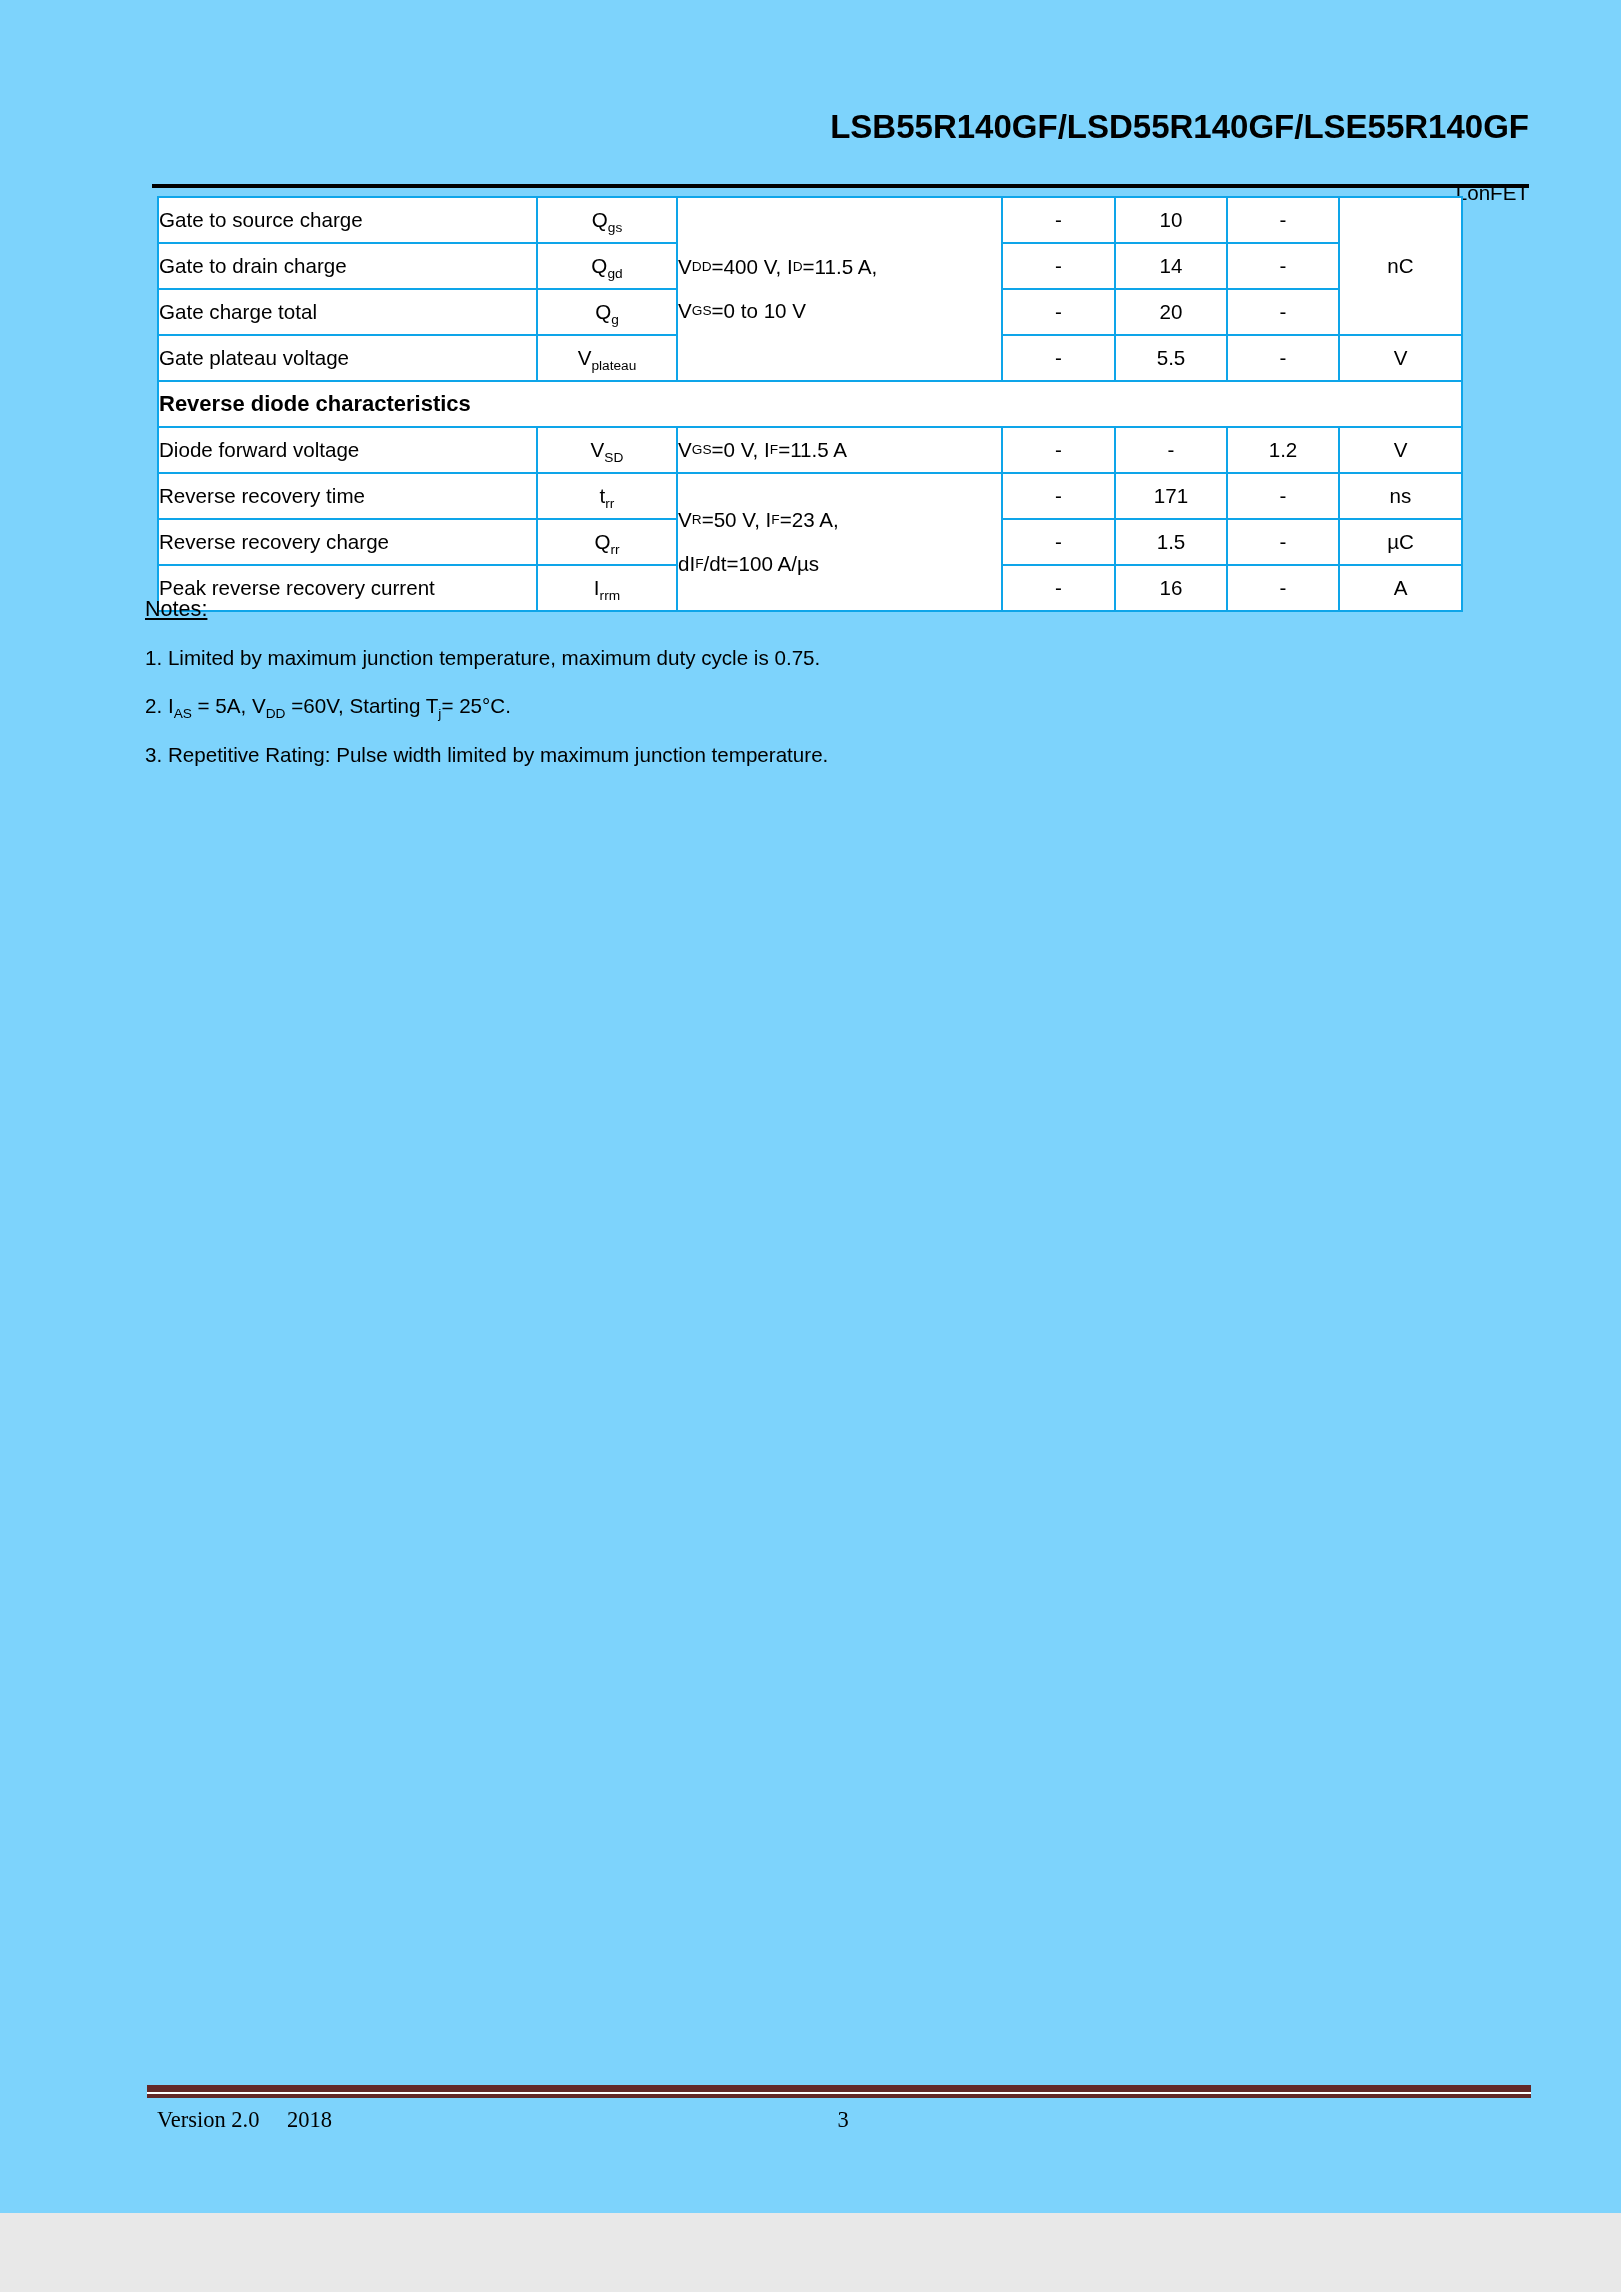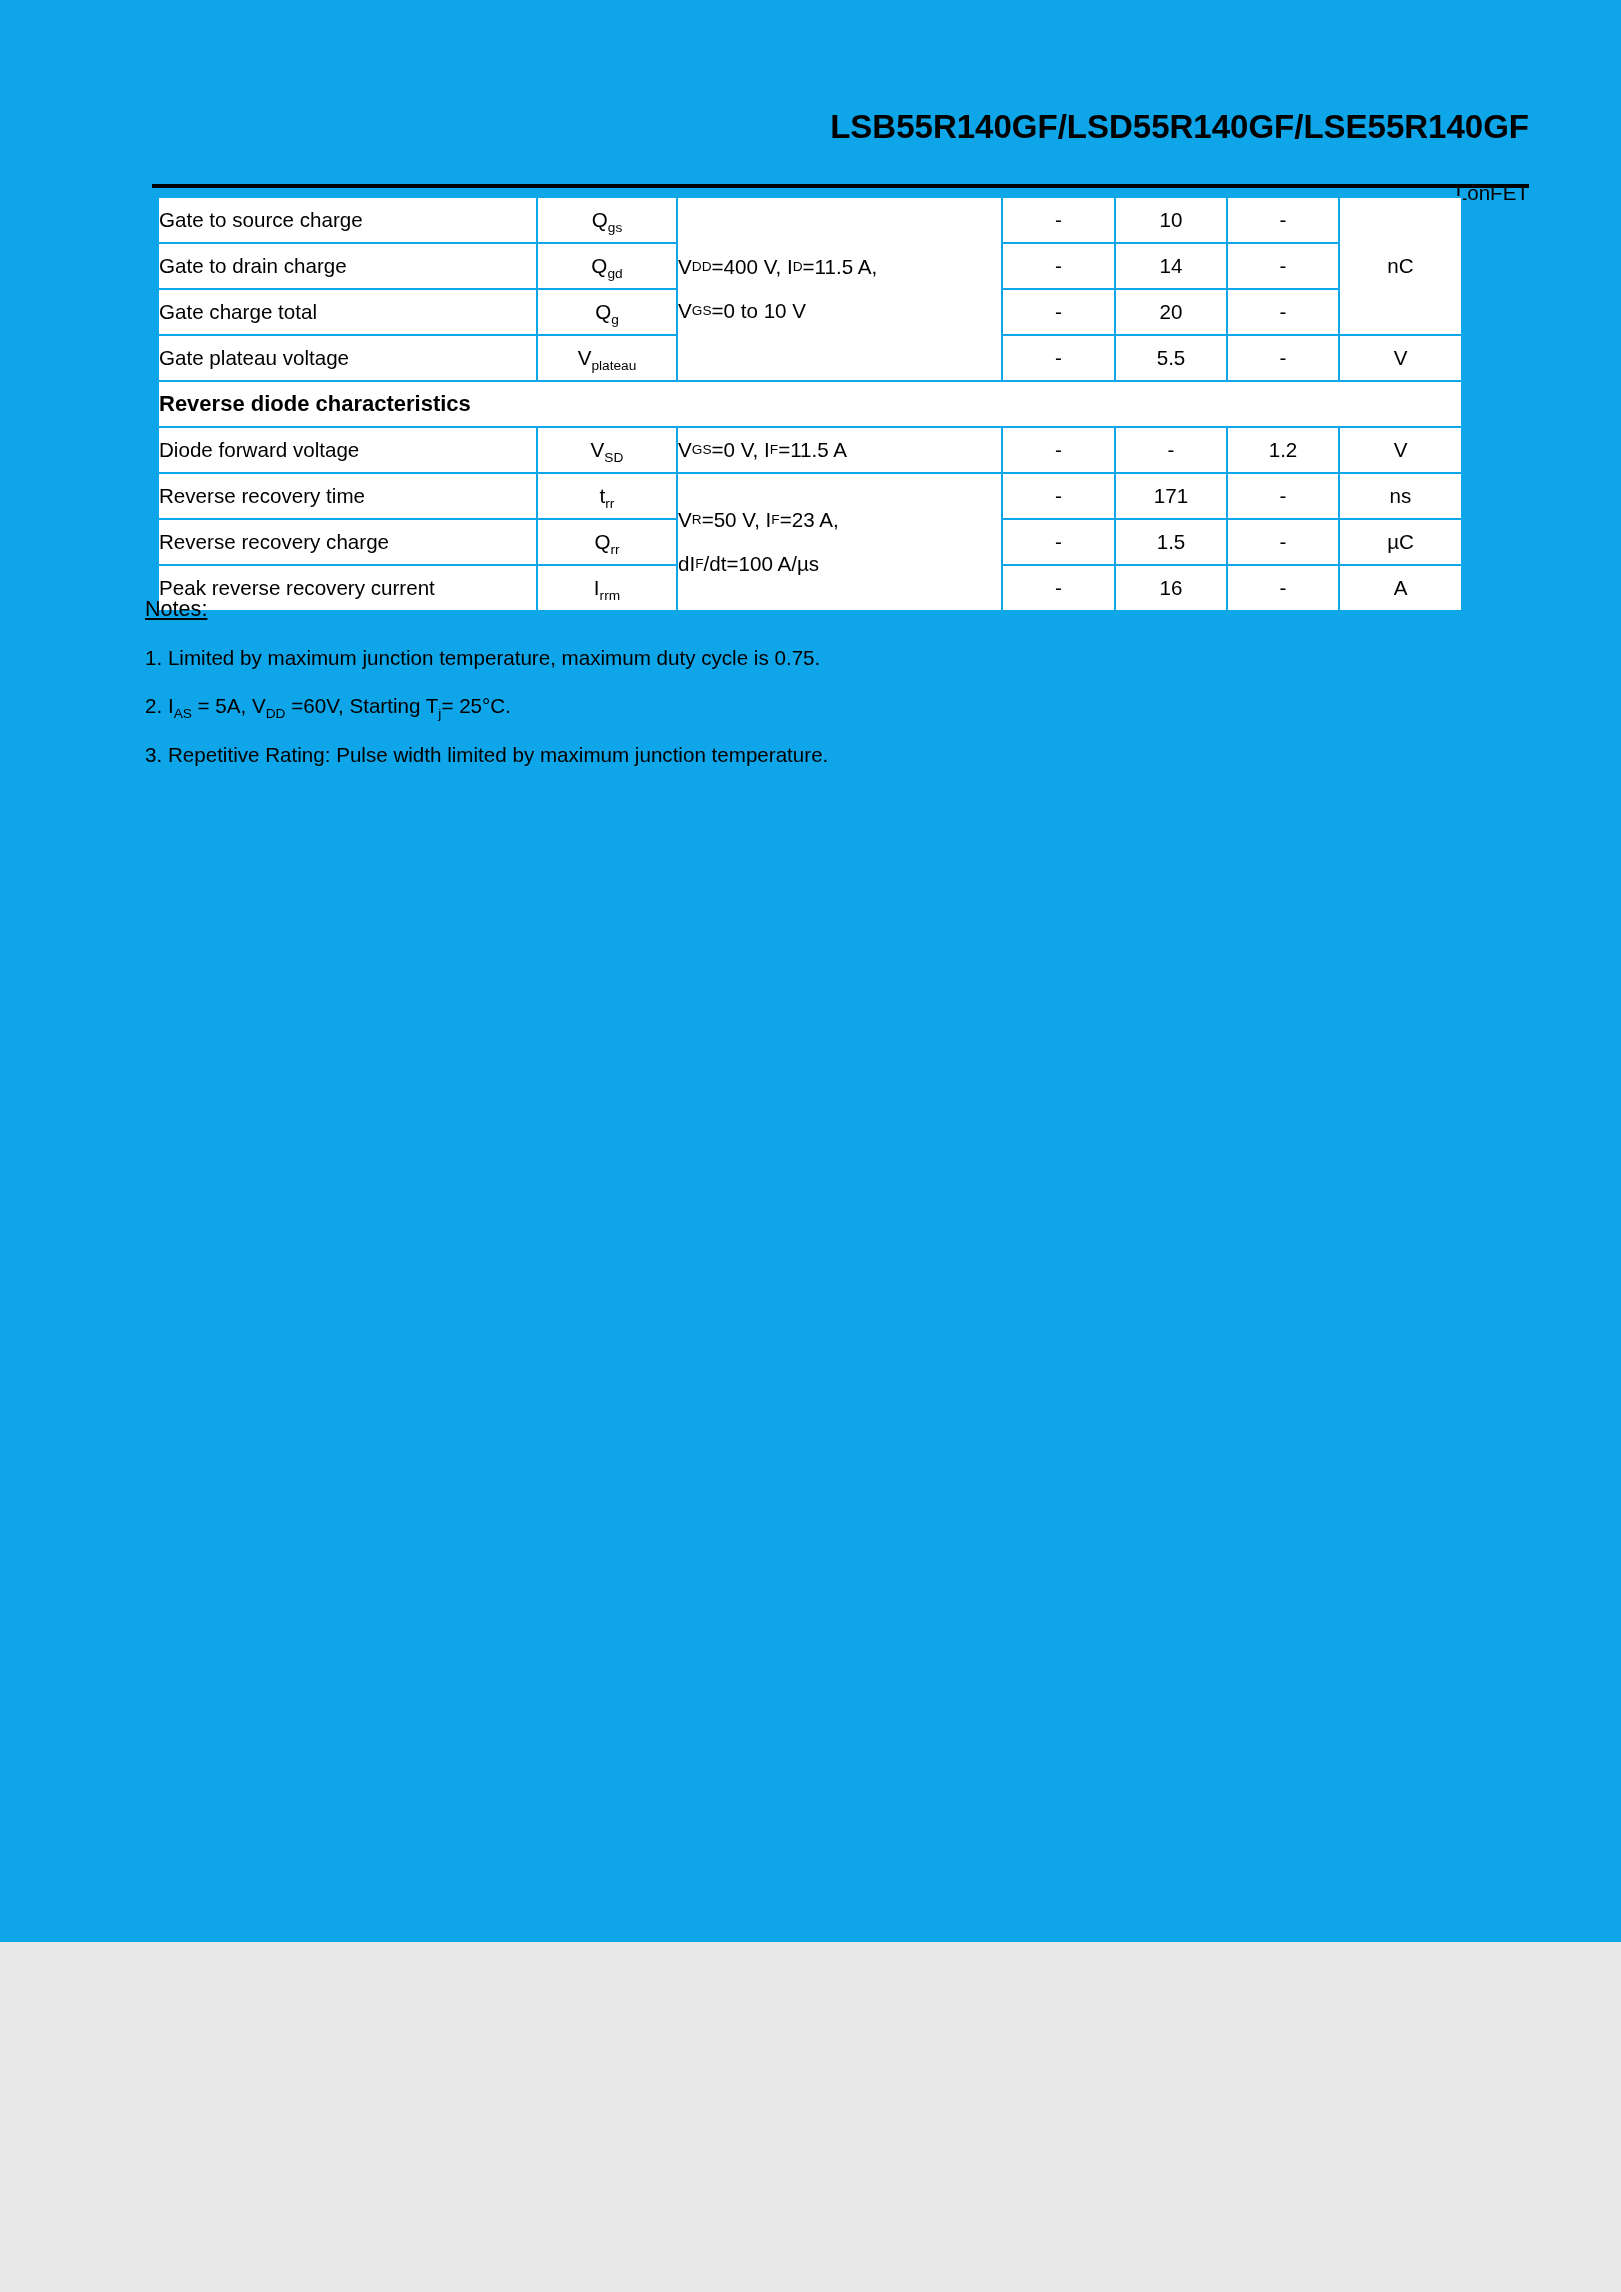--- a/index.html
+++ b/index.html
@@ -1,19 +1,19 @@
 <!DOCTYPE html>
 <html><head>
 <meta charset="utf-8">
 <style>
   html,body{margin:0;padding:0;background:#e8e8e8;}
   .page{
     position:relative;
-    width:1621px;height:1942px;
-    background:#0ea5e9;
+    width:1621px;height:2213px;
+    background:#7dd3fc;
     font-family:"Liberation Sans",sans-serif;
     color:#000;
     overflow:hidden;
   }
   
   .doc-title{
     position:absolute;top:108px;right:92px;
     font-size:33px;font-weight:bold;letter-spacing:0px;
     white-space:nowrap;
   }

